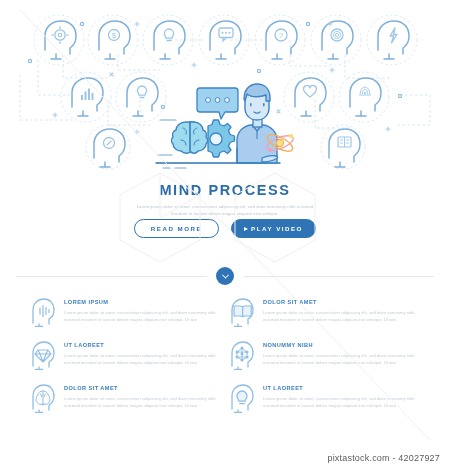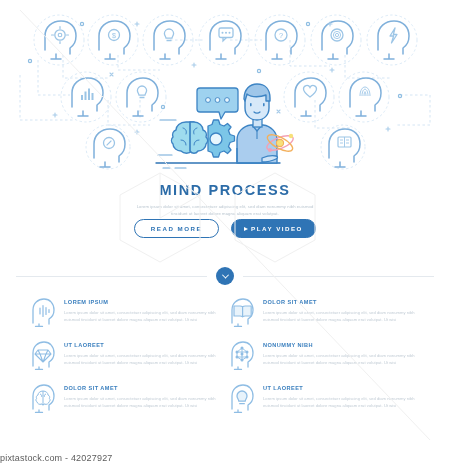--- a/index.html
+++ b/index.html
@@ -80,21 +80,21 @@
     color: #3a7fbe; margin-bottom: 3.5px;
   }
   .feature-text {
     font-size: 4.1px; line-height: 1.75; color: #c2ccd5; letter-spacing: .05px;
   }
 
   
   .watermark-bar {
     position: absolute; bottom: 0; left: 0; width: 450px; height: 22px;
     background: #fff; display: flex; align-items: center;
-    padding-right: 24px; margin-top: 40px;
+    justify-content: flex-end; padding-right: 10px; margin-top: 40px;
   }
   .watermark-text { font-size: 9px; color: #5b5b5b; letter-spacing: .2px; }
   .wm-ghost {
     position: absolute; left: 0; top: 0; width: 450px; height: 469px;
     pointer-events: none;
   }
 </style>
 </head>
 <body>
 

